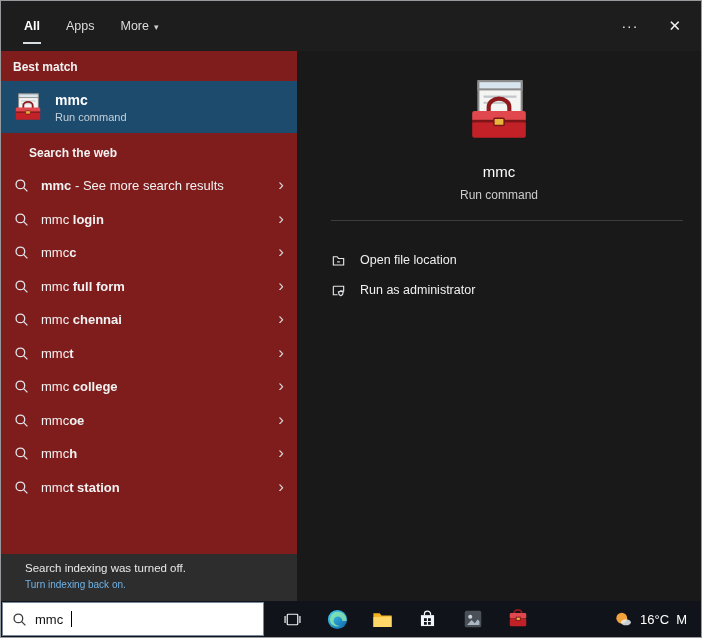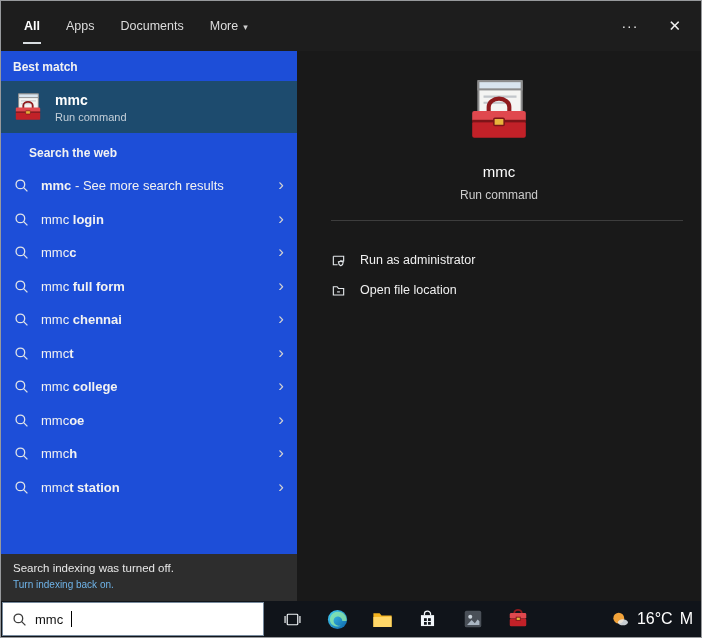--- a/index.html
+++ b/index.html
@@ -13,52 +13,52 @@
   .topbar { position:absolute; top:0; left:0; right:0; height:50px; background:#1d1d1d; display:flex; }
   .tabs { display:flex; padding-left:10px; }
   .tab { position:relative; display:flex; align-items:center; gap:5px; padding:0 13px; font-size:12.5px; color:#dcdcdc; cursor:default; }
   .tab.active { color:#fff; font-weight:bold; }
   .tab.active::after { content:""; position:absolute; left:12px; right:12px; bottom:7px; height:2px; background:#d8dde1; }
   .tab .dd { font-size:9px; color:#cfcfcf; padding-top:2px; }
   .topbar-right { margin-left:auto; display:flex; align-items:center; padding-right:20px; gap:30px; }
   .btn-ellipsis { font-size:14px; color:#e8e8e8; letter-spacing:1px; }
   .btn-close { font-size:15px; color:#f0f0f0; }
   
-  .left { position:absolute; left:0; top:50px; width:296px; bottom:36px; background:#1d4ed8; }
+  .left { position:absolute; left:0; top:50px; width:296px; bottom:36px; background:#7f1d1d; }
   .section-header { font-size:12px; font-weight:bold; color:#f2f2f2; }
   .sh-best { padding:9px 12px 7px; }
   .sh-web { padding:13px 28px 9px; }
   .best-item { height:52px; background:#1d4b6e; display:flex; align-items:center; gap:12px; padding:0 12px; }
   .bm-text { display:flex; flex-direction:column; }
   .bm-title { font-size:14px; font-weight:bold; color:#fff; }
   .bm-sub { font-size:11px; color:#c5d0da; margin-top:3px; }
   .suggestion { height:33.5px; display:flex; align-items:center; gap:12px; padding:0 13px; font-size:13px; color:#f2f2f2; }
   .s-bold { font-weight:bold; }
   .chev { margin-left:auto; font-size:17px; color:#d2d2d2; line-height:1; padding-bottom:2px; }
   .mag { width:15px; height:15px; flex:0 0 auto; stroke:#e0e4e8; stroke-width:1.4; fill:none; }
-  .indexing { position:absolute; left:0; right:0; bottom:0; background:#2d2d2d; padding:8px 12px 9px; }
+  .indexing { position:absolute; left:0; right:0; bottom:0; background:#2d2d2d; padding:8px 24px 9px; }
   .idx-notice { font-size:11.5px; color:#e8e8e8; }
   .idx-link { font-size:10px; color:#6fb3e8; margin-top:3px; display:inline-block; cursor:pointer; }
   
   .right { position:absolute; left:296px; right:0; top:50px; bottom:36px; background:#191919; }
   .preview-head { display:flex; flex-direction:column; align-items:center; padding-top:26px; }
   .pv-title { margin-top:20px; font-size:15px; color:#fff; }
   .pv-sub { margin-top:8px; font-size:12px; color:#cccccc; }
   .divider { margin:18px 18px 0 34px; border-top:1px solid #3d3d3d; }
   .actions { margin-top:24px; padding-left:34px; }
   .action { display:flex; align-items:center; gap:14px; height:30px; font-size:12.5px; color:#f0f0f0; cursor:default; }
   .aicon { width:15px; height:15px; stroke:#e4e8eb; stroke-width:1.2; fill:none; flex:0 0 auto; }
   
   .taskbar { position:absolute; left:0; right:0; bottom:0; height:36px; background:#10141a; display:flex; align-items:center; }
   .tb-search { width:262px; align-self:stretch; margin:1px 6px 1px 1px; background:#fff; border:1px solid #76899c; display:flex; align-items:center; gap:8px; padding:0 9px; }
   .tb-search .mag { stroke:#3c3c3c; }
   .tb-q { font-size:13px; color:#111; }
   .caret { width:1px; height:16px; background:#000; }
   .tb-btn { width:45px; height:36px; display:flex; align-items:center; justify-content:center; }
-  .tb-weather { margin-left:auto; display:flex; align-items:center; gap:7px; font-size:16px; color:#fff; padding-right:8px; white-space:nowrap; }
+  .tb-weather { margin-left:auto; display:flex; align-items:center; gap:7px; font-size:13px; color:#fff; padding-right:14px; white-space:nowrap; }
 </style>
 </head>
 <body>
 
 <svg width="0" height="0" style="position:absolute" aria-hidden="true">
   <defs>
     <linearGradient id="g-edge" x1="0" y1="0" x2="1" y2="1">
       <stop offset="0" stop-color="#45d3f7"></stop>
         <stop offset="1" stop-color="#0b62a8"></stop>
     </linearGradient>
@@ -84,23 +84,20 @@
 
   <div class="topbar">
     <div class="tabs">
       <div class="tab active">
           <span>All</span>
         </div>
       <div class="tab">
           <span>Apps</span>
         </div>
       <div class="tab">
-          <span>Documents</span>
-        </div>
-      <div class="tab">
           <span>More</span>
           <span class="dd">▾</span>
         </div>
     </div>
     <div class="topbar-right">
       <span class="btn-ellipsis">···</span>
       <span class="btn-close">✕</span>
     </div>
   </div>
 
@@ -199,34 +196,34 @@
   <div class="right">
     <div class="preview-head">
       <svg width="66" height="66" viewBox="0 0 64 64">
           <use href="#d-toolbox"></use>
         </svg>
       <div class="pv-title">mmc</div>
       <div class="pv-sub">Run command</div>
     </div>
     <div class="divider"></div>
     <div class="actions">
+      <div class="action">
+        <svg class="aicon" viewBox="0 0 16 16">
+          <path d="M2.5 4 h4 l1.5 1.8 h5.5 v7 h-11 z"></path>
+            <path d="M6.5 9.5 h3"></path>
+        </svg>
+        <span>Open file location</span>
+      </div>
       <div class="action">
         <svg class="aicon" viewBox="0 0 16 16">
           <path d="M2.5 3.5 h11 v5 h-3.5"></path>
             <path d="M2.5 3.5 v9 h4.5"></path>
           <path d="M10.5 8.6 c.8.6 1.6.8 2.6.8 0 2.1 -.9 3.5 -2.6 4.3 -1.7 -.8 -2.6 -2.2 -2.6 -4.3 1 0 1.8 -.2 2.6 -.8 z"></path>
         </svg>
         <span>Run as administrator</span>
-      </div>
-      <div class="action">
-        <svg class="aicon" viewBox="0 0 16 16">
-          <path d="M2.5 4 h4 l1.5 1.8 h5.5 v7 h-11 z"></path>
-            <path d="M6.5 9.5 h3"></path>
-        </svg>
-        <span>Open file location</span>
       </div>
     </div>
   </div>
 
   <div class="taskbar">
     <div class="tb-search">
       <svg class="mag" viewBox="0 0 16 16">
           <use href="#d-mag"></use>
         </svg>
       <span class="tb-q">mmc</span>

